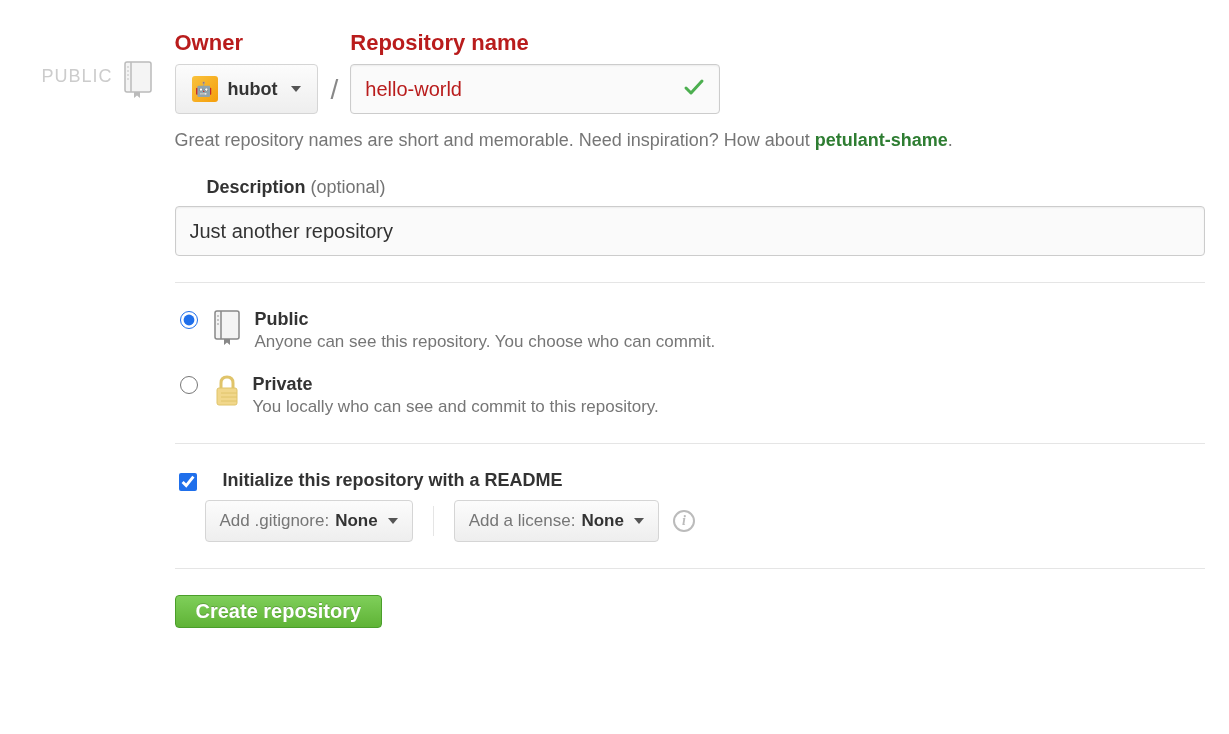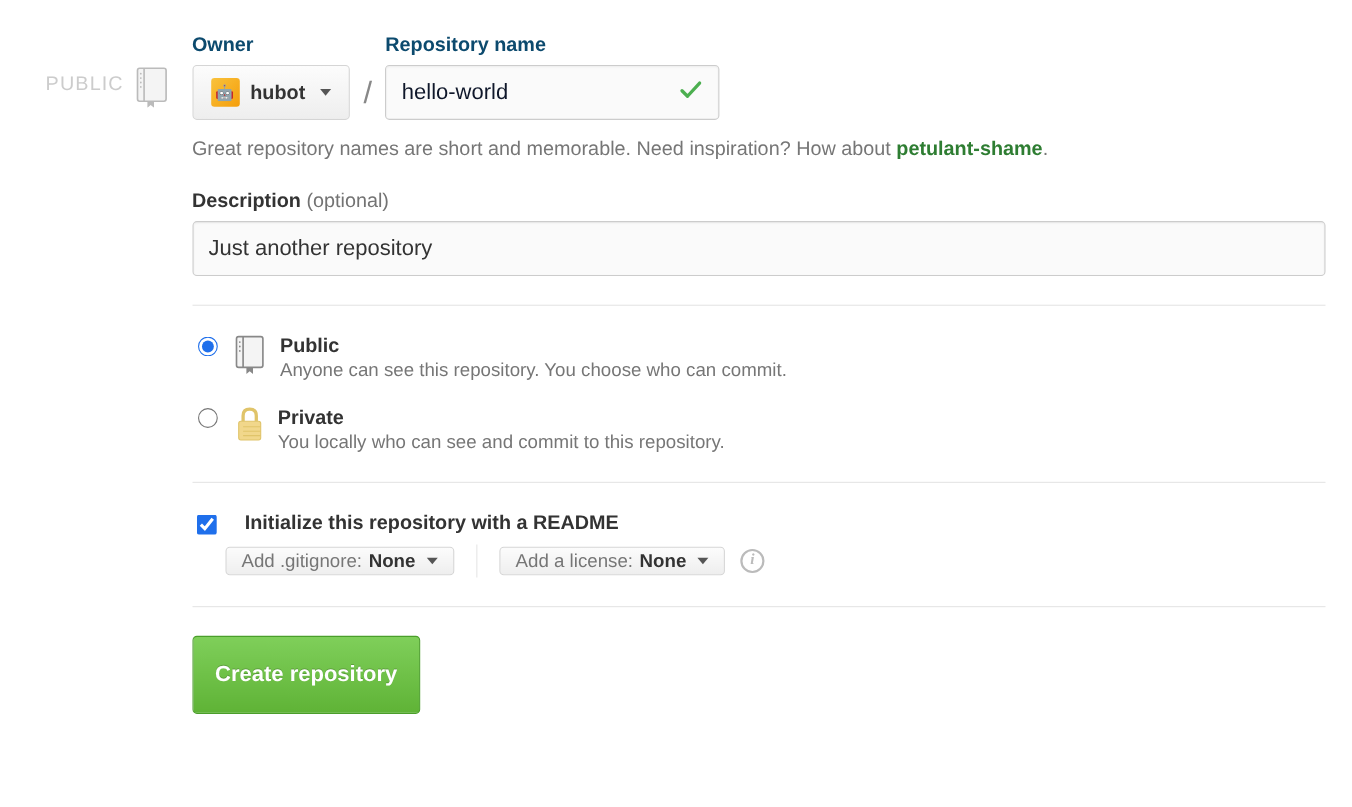--- a/index.html
+++ b/index.html
@@ -39,23 +39,23 @@
   .row-top {
     display: flex;
     align-items: flex-end;
     gap: 0;
     margin-bottom: 16px;
   }
   .col-owner { }
   .col-repo { flex: 0 0 auto; }
   .field-label {
     font-weight: 600;
-    font-size: 18px;
+    font-size: 22px;
     margin-bottom: 8px;
-    color: #0c4a6e;
+    color: #b91c1c;
   }
   .select-btn {
     display: inline-flex;
     align-items: center;
     height: 50px;
     padding: 0 16px;
     border: 1px solid #d5d5d5;
     border-radius: 4px;
     background: linear-gradient(#fcfcfc, #eee);
     font-size: 18px;
@@ -86,24 +86,24 @@
     color: #888;
     margin: 0 12px 8px 12px;
     font-weight: 300;
   }
   .text-input {
     height: 50px;
     border: 1px solid #ccc;
     border-radius: 4px;
     padding: 0 48px 0 14px;
     font-size: 20px;
-    color: #0f172a;
+    color: #b91c1c;
     background: #fafafa;
     box-shadow: inset 0 1px 2px rgba(0,0,0,0.06);
-    width: 304px;
+    width: 370px;
     position: relative;
   }
   .repo-name-wrap { position: relative; }
   .check-icon {
     position: absolute;
     right: 14px;
     top: 50%;
     transform: translateY(-50%);
     pointer-events: none;
   }
@@ -114,21 +114,21 @@
   }
   .hint a {
     color: #2e7d32;
     font-weight: 600;
     text-decoration: none;
   }
   .desc-label {
     font-size: 18px;
     margin-bottom: 8px;
   }
-  .desc-label .strong { font-weight: 600; }
+  .desc-label .strong { font-weight: 600; margin-left: 32px; }
   .desc-label .muted { color: #737373; font-weight: 400; margin-top: 41px; }
   .desc-input {
     width: 100%;
     height: 50px;
     border: 1px solid #ccc;
     border-radius: 4px;
     padding: 0 14px;
     font-size: 20px;
     color: #333;
     background: #fafafa;
@@ -183,21 +183,21 @@
   }
   .dropdowns {
     display: flex;
     align-items: center;
     gap: 0;
     margin-left: 30px;
   }
   .dd-btn {
     display: inline-flex;
     align-items: center;
-    height: 26px;
+    height: 42px;
     padding: 0 14px;
     border: 1px solid #d5d5d5;
     border-radius: 4px;
     background: linear-gradient(#fcfcfc, #eee);
     font-size: 17px;
     color: #767676;
     cursor: pointer;
     gap: 6px;
   }
   .dd-btn .strong { font-weight: 600; color: #333; }
@@ -215,21 +215,21 @@
     display: inline-flex;
     align-items: center; justify-content: center;
     color: #bbb;
     font-family: Georgia, serif;
     font-style: italic;
     font-size: 14px;
     font-weight: 600;
   }
   .create-btn {
     display: inline-block;
-    padding: 23px 20px;
+    padding: 4px 20px;
     font-size: 20px;
     font-weight: 600;
     color: #fff;
     text-shadow: 0 -1px 0 rgba(0,0,0,0.2);
     background: linear-gradient(#7fcf5a, #5fb336);
     border: 1px solid #4a9e2a;
     border-radius: 4px;
     cursor: pointer;
   }
   input[type=checkbox].cb {

